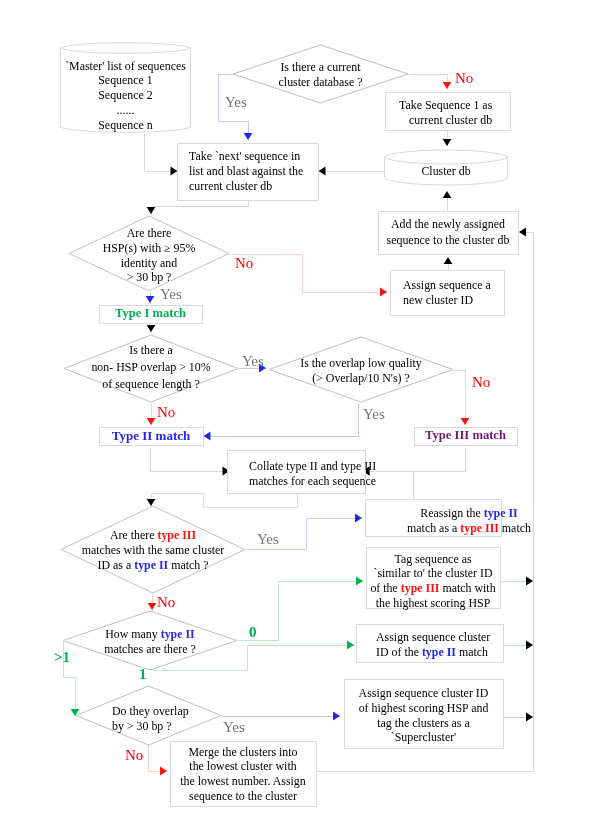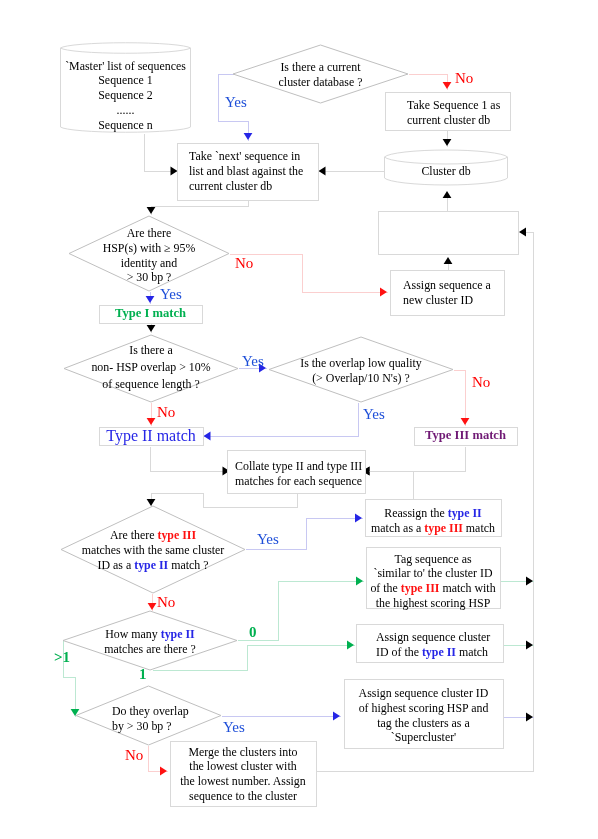--- a/index.html
+++ b/index.html
@@ -3,21 +3,21 @@
 <meta charset="utf-8">
 <style>
   html,body{margin:0;padding:0;background:#ffffff;}
   body{width:598px;height:839px;overflow:hidden;font-family:"Liberation Serif",serif;-webkit-font-smoothing:antialiased;-moz-osx-font-smoothing:grayscale;text-rendering:optimizeLegibility;}
   #canvas{position:relative;width:598px;height:839px;background:#fff;}
   #shapes{position:absolute;left:0;top:0;width:598px;height:839px;}
   .node{position:absolute;display:flex;align-items:center;justify-content:center;}
   .node .txt{font-family:"Liberation Serif",serif;font-size:11.9px;color:#000;text-align:center;line-height:15.5px;white-space:nowrap;}
   .elabel{position:absolute;font-family:"Liberation Serif",serif;font-size:15px;line-height:13px;white-space:nowrap;}
   .b{font-weight:bold;}
-  .blue{color:#1d4ed8;}
+  .blue{color:#737373;}
   .red{color:#fe0000;}
   .green{color:#00b050;}
 </style>
 </head>
 <body>
 
 <div id="canvas">
 <svg id="shapes" viewBox="0 0 598 839">
       <path d="M316.5 771.5 L533.5 771.5 L533.5 232.5 L519.5 232.5" fill="none" stroke="#d9d9d9" stroke-width="1" shape-rendering="crispEdges"></path>
       <polygon points="519,232 526,227.6 526,236.4" fill="#000000"></polygon>
@@ -108,56 +108,59 @@
       <rect x="344.5" y="679.5" width="159" height="69" fill="#fff" stroke="#d9d9d9" stroke-width="1" shape-rendering="crispEdges"></rect>
       <rect x="170.5" y="741.5" width="146" height="65" fill="#fff" stroke="#d9d9d9" stroke-width="1" shape-rendering="crispEdges"></rect>
     </svg>
 <div class="node" style="left: 60px; top: 56px; width: 131px; height: 79px;">
       <div class="txt" style="line-height: 14.7px;">`Master'  list of sequences<br>Sequence 1<br>Sequence 2<br>......<br>Sequence n</div>
     </div>
     <div class="node" style="left: 233px; top: 46px; width: 175px; height: 58px;">
       <div class="txt" style="line-height: 14.7px;">Is there a current<br>cluster database ?</div>
     </div>
     <div class="node" style="left: 385px; top: 94px; width: 125px; height: 38px; justify-content: flex-start;">
-      <div class="txt" style="line-height: 14.7px; text-align: left; padding-left: 22px;">Take Sequence 1 as<br>current cluster db</div>
+      <div class="txt" style="line-height: 14.7px; text-align: right; padding-left: 14px;">Take Sequence 1 as<br>current cluster db</div>
     </div>
     <div class="node" style="left: 384px; top: 157px; width: 124px; height: 29px;">
       <div class="txt" style="line-height: 14.7px;">Cluster db</div>
     </div>
     <div class="node" style="left: 177px; top: 143px; width: 141px; height: 57px; justify-content: flex-start;">
       <div class="txt" style="line-height: 14.7px; text-align: left; padding-left: 12px;">Take `next'  sequence in<br>list and blast against the<br>current cluster db</div>
+    </div>
+    <div class="node" style="left: 378px; top: 211px; width: 140px; height: 43px;">
+      <div class="txt" style="line-height: 15.6px;">Add the newly assigned<br>sequence to the cluster db</div>
     </div>
     <div class="node" style="left: 69px; top: 218px; width: 160px; height: 75px;">
       <div class="txt" style="line-height: 14.6px;">Are there<br>HSP(s) with ≥ 95%<br>identity and<br>&gt; 30 bp ?</div>
     </div>
     <div class="node" style="left: 390px; top: 270px; width: 114px; height: 45px; justify-content: flex-start;">
       <div class="txt" style="line-height: 14.7px; text-align: left; padding-left: 13px;">Assign sequence a<br>new cluster ID</div>
     </div>
     <div class="node" style="left: 99px; top: 305px; width: 103px; height: 18px;">
       <div class="txt" style="font-size: 12.6px; color: rgb(0, 176, 80); font-weight: bold;">Type I match</div>
     </div>
     <div class="node" style="left: 64px; top: 334px; width: 174px; height: 67px;">
       <div class="txt" style="line-height: 17px;">Is there a<br>non- HSP overlap &gt; 10%<br>of  sequence length ?</div>
     </div>
     <div class="node" style="left: 269px; top: 338px; width: 184px; height: 65px;">
       <div class="txt" style="line-height: 14.7px;">Is the overlap low quality<br>(&gt; Overlap/10 N's) ?</div>
     </div>
     <div class="node" style="left: 99px; top: 427px; width: 104px; height: 18px;">
-      <div class="txt" style="font-size: 16px; color: rgb(38, 38, 230); font-weight: normal;">Type II match</div>
+      <div class="txt" style="font-size: 13px; color: rgb(38, 38, 230); font-weight: bold;">Type II match</div>
     </div>
     <div class="node" style="left: 414px; top: 427px; width: 103px; height: 18px;">
       <div class="txt" style="font-size: 12.6px; color: #701a75; font-weight: bold;">Type III match</div>
     </div>
     <div class="node" style="left: 227px; top: 452px; width: 138px; height: 43px; justify-content: flex-start;">
-      <div class="txt" style="line-height: 14.6px; text-align: right; padding-left: 8px;">Collate type II and type III<br>matches for each sequence</div>
+      <div class="txt" style="line-height: 14.6px; text-align: center; padding-left: 8px; margin-left: 14px;">Collate type II and type III<br>matches for each sequence</div>
     </div>
     <div class="node" style="left: 61px; top: 507px; width: 184px; height: 87px;">
       <div class="txt" style="line-height: 14.7px;">Are there <b style="color:#ff1111">type III</b><br>matches with the same cluster<br>ID as a <b style="color:#2626e6">type II</b> match ?</div>
     </div>
-    <div class="node" style="left: 365px; top: 502px; width: 136px; height: 38px;">
+    <div class="node" style="left: 365px; top: 502px; width: 136px; height: 38px; padding-left: 36px;">
       <div class="txt" style="line-height: 14.6px;">Reassign the <b style="color:#2626e6">type II</b><br>match as a <b style="color:#ff1111">type III</b> match</div>
     </div>
     <div class="node" style="left: 366px; top: 549px; width: 134px; height: 64px;">
       <div class="txt" style="line-height: 14.6px;">Tag sequence as<br>`similar to'  the cluster ID<br>of the <b style="color:#ff1111">type III</b> match with<br>the highest scoring HSP</div>
     </div>
     <div class="node" style="left: 63px; top: 612px; width: 174px; height: 59px;">
       <div class="txt" style="line-height: 14.7px;">How many <b style="color:#2626e6">type II</b><br>matches are there ?</div>
     </div>
     <div class="node" style="left: 356px; top: 626px; width: 147px; height: 38px; justify-content: flex-start;">
       <div class="txt" style="line-height: 14.6px; text-align: left; padding-left: 20px;">Assign sequence cluster<br>ID of the <b style="color:#2626e6">type II</b> match</div>

